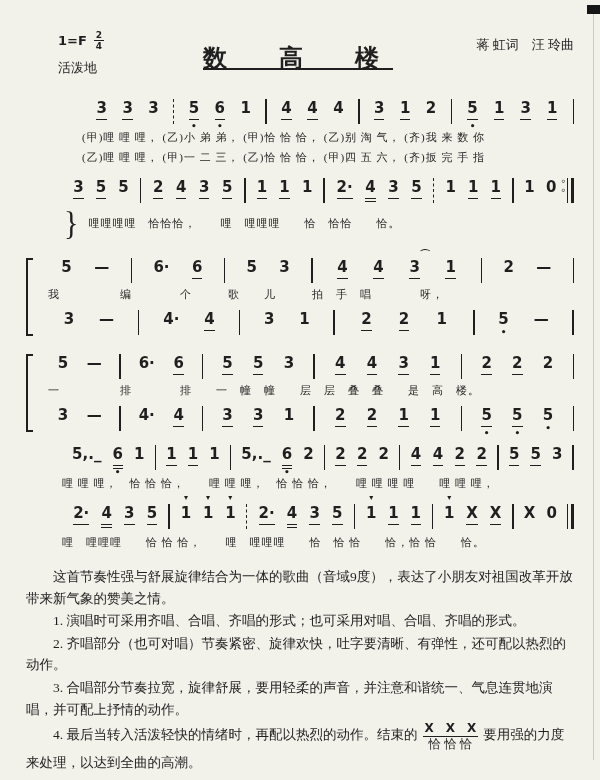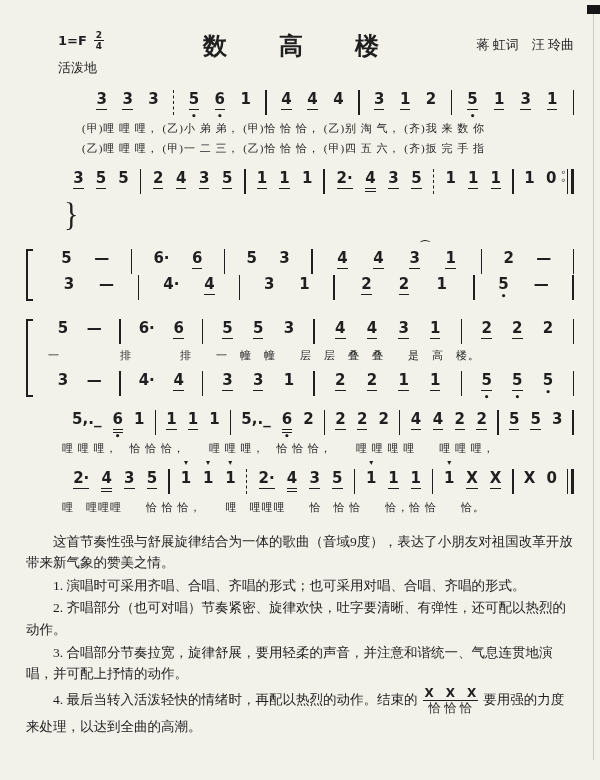--- a/index.html
+++ b/index.html
@@ -65,21 +65,21 @@
     <div class="hdr-left">
       <div class="keysig">
         <span>1=F</span>
         <span class="frac">
           <span class="ftop">2</span>
           <span class="fbot">4</span>
         </span>
       </div>
       <div class="tempo">活泼地</div>
     </div>
-    <h1 class="title" style="margin:0;">数　高　楼</h1>
+    <h1 class="title" style="margin:12px;text-decoration:underline;">数　高　楼</h1>
     <div class="credits">蒋 虹词　汪 玲曲</div>
   </header>
 
   <main id="score">
       <div class="system single" style="padding-left: 56px;">
         <div class="nline">
           <div class="measure" style="flex-grow: 3;">
             <span class="note"><span class="val u1">3</span></span>
             <span class="note"><span class="val u1">3</span></span>
             <span class="note"><span class="val">3</span></span>
@@ -149,20 +149,21 @@
           </div>
           <span class="bar"></span>
           <div class="measure" style="flex-grow: 2;">
             <span class="note"><span class="val">1</span></span>
             <span class="note"><span class="val">0</span></span>
           </div>
           <span class="bar repeat"></span>
         </div>
         <div class="lrow">
           <div class="bigbrace">}</div>
+          <div class="lyric lmain">哩哩哩哩　恰恰恰，　　哩　哩哩哩　　恰　恰恰　　恰。</div>
         </div>
       </div>
       <div class="system duet">
         <div class="bracket"></div>
         <div class="duetcol">
           <div class="nline">
             <div class="measure" style="flex-grow: 2;">
               <span class="note"><span class="val">5</span></span>
               <span class="note"><span class="val">—</span></span>
             </div>
@@ -183,20 +184,21 @@
               <span class="note"><span class="val u1">3</span><span class="slur">⌒</span></span>
               <span class="note"><span class="val u1">1</span></span>
             </div>
             <span class="bar"></span>
             <div class="measure" style="flex-grow: 2;">
               <span class="note"><span class="val">2</span></span>
               <span class="note"><span class="val">—</span></span>
             </div>
             <span class="bar"></span>
           </div>
+          <div class="lyric">我　　　　　编　　　　个　　　歌　　儿　　　拍　手　唱　　　　呀，</div>
           <div class="nline">
             <div class="measure" style="flex-grow: 2;">
               <span class="note"><span class="val">3</span></span>
               <span class="note"><span class="val">—</span></span>
             </div>
             <span class="bar"></span>
             <div class="measure" style="flex-grow: 2;">
               <span class="note"><span class="val">4·</span></span>
               <span class="note"><span class="val u1">4</span></span>
             </div>

